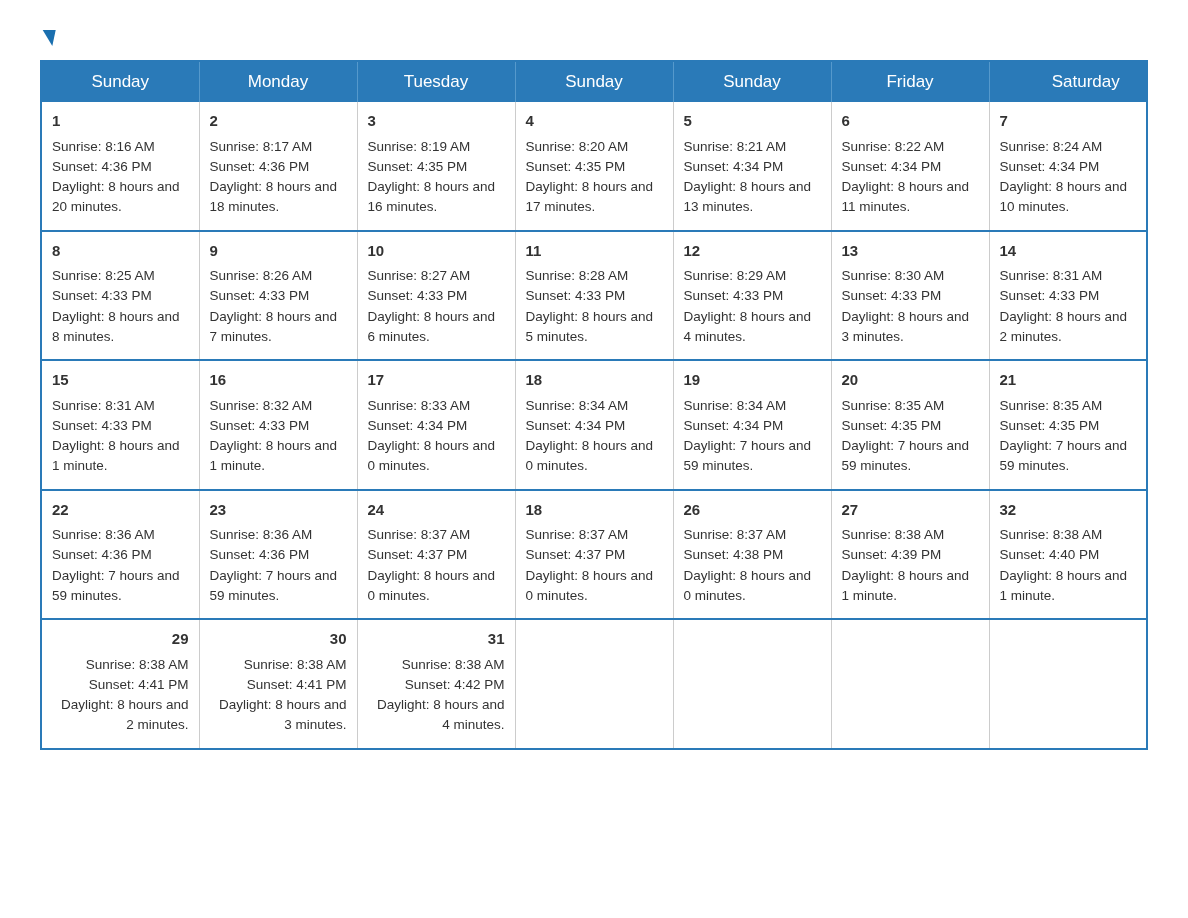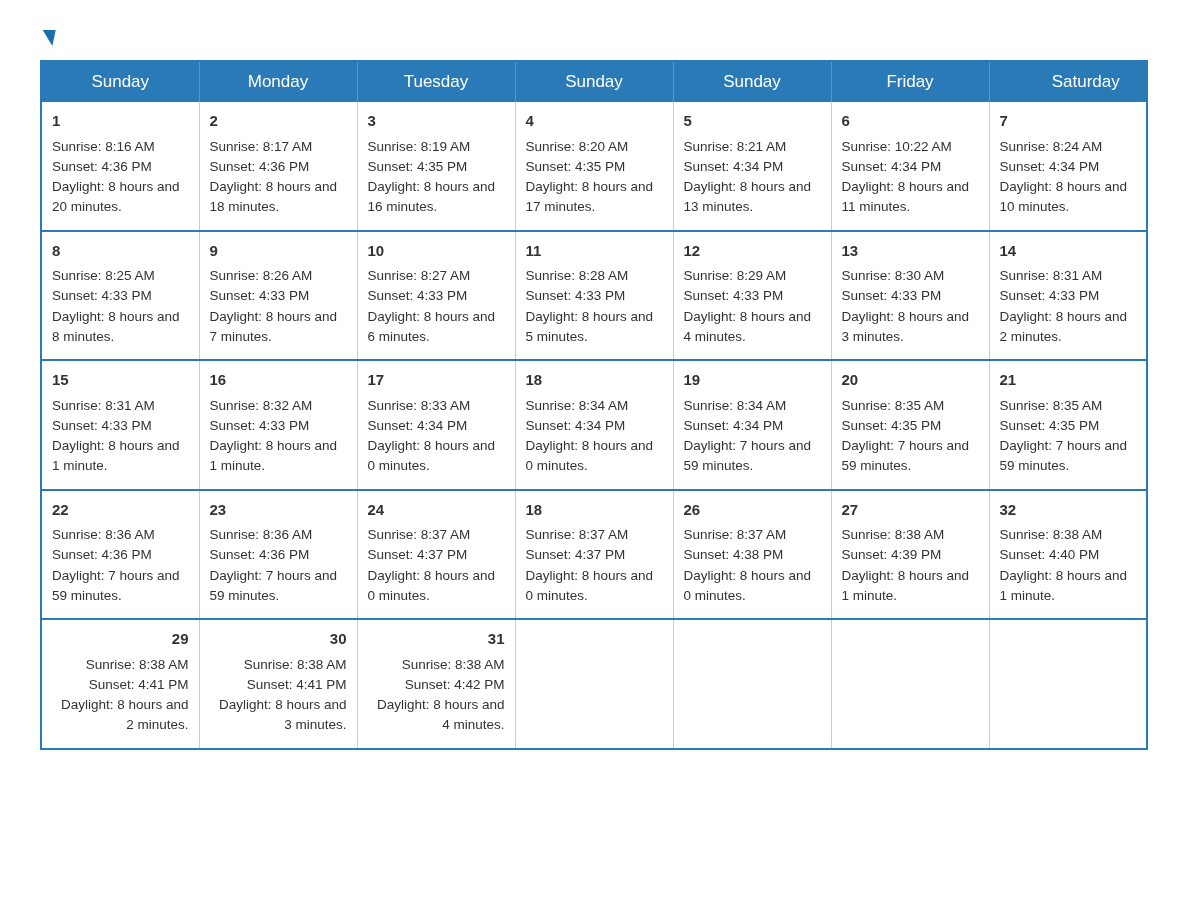--- a/index.html
+++ b/index.html
@@ -107,21 +107,21 @@
         <th>Saturday</th>
       </tr>
   </thead>
   <tbody id="calendar-body">
   <tr>
         <td><span class="day-num">1</span><span>Sunrise: 8:16 AM</span><br><span>Sunset: 4:36 PM</span><br><span>Daylight: 8 hours and 20 minutes.</span></td>
         <td><span class="day-num">2</span><span>Sunrise: 8:17 AM</span><br><span>Sunset: 4:36 PM</span><br><span>Daylight: 8 hours and 18 minutes.</span></td>
         <td><span class="day-num">3</span><span>Sunrise: 8:19 AM</span><br><span>Sunset: 4:35 PM</span><br><span>Daylight: 8 hours and 16 minutes.</span></td>
         <td><span class="day-num">4</span><span>Sunrise: 8:20 AM</span><br><span>Sunset: 4:35 PM</span><br><span>Daylight: 8 hours and 17 minutes.</span></td>
         <td><span class="day-num">5</span><span>Sunrise: 8:21 AM</span><br><span>Sunset: 4:34 PM</span><br><span>Daylight: 8 hours and 13 minutes.</span></td>
-        <td><span class="day-num">6</span><span>Sunrise: 10:22 AM</span><br><span>Sunset: 4:34 PM</span><br><span>Daylight: 8 hours and 11 minutes.</span></td>
+        <td><span class="day-num">6</span><span>Sunrise: 8:22 AM</span><br><span>Sunset: 4:34 PM</span><br><span>Daylight: 8 hours and 11 minutes.</span></td>
         <td><span class="day-num">7</span><span>Sunrise: 8:24 AM</span><br><span>Sunset: 4:34 PM</span><br><span>Daylight: 8 hours and 10 minutes.</span></td>
       </tr>
       <tr>
         <td><span class="day-num">8</span><span>Sunrise: 8:25 AM</span><br><span>Sunset: 4:33 PM</span><br><span>Daylight: 8 hours and 8 minutes.</span></td>
         <td><span class="day-num">9</span><span>Sunrise: 8:26 AM</span><br><span>Sunset: 4:33 PM</span><br><span>Daylight: 8 hours and 7 minutes.</span></td>
         <td><span class="day-num">10</span><span>Sunrise: 8:27 AM</span><br><span>Sunset: 4:33 PM</span><br><span>Daylight: 8 hours and 6 minutes.</span></td>
         <td><span class="day-num">11</span><span>Sunrise: 8:28 AM</span><br><span>Sunset: 4:33 PM</span><br><span>Daylight: 8 hours and 5 minutes.</span></td>
         <td><span class="day-num">12</span><span>Sunrise: 8:29 AM</span><br><span>Sunset: 4:33 PM</span><br><span>Daylight: 8 hours and 4 minutes.</span></td>
         <td><span class="day-num">13</span><span>Sunrise: 8:30 AM</span><br><span>Sunset: 4:33 PM</span><br><span>Daylight: 8 hours and 3 minutes.</span></td>
         <td><span class="day-num">14</span><span>Sunrise: 8:31 AM</span><br><span>Sunset: 4:33 PM</span><br><span>Daylight: 8 hours and 2 minutes.</span></td>

